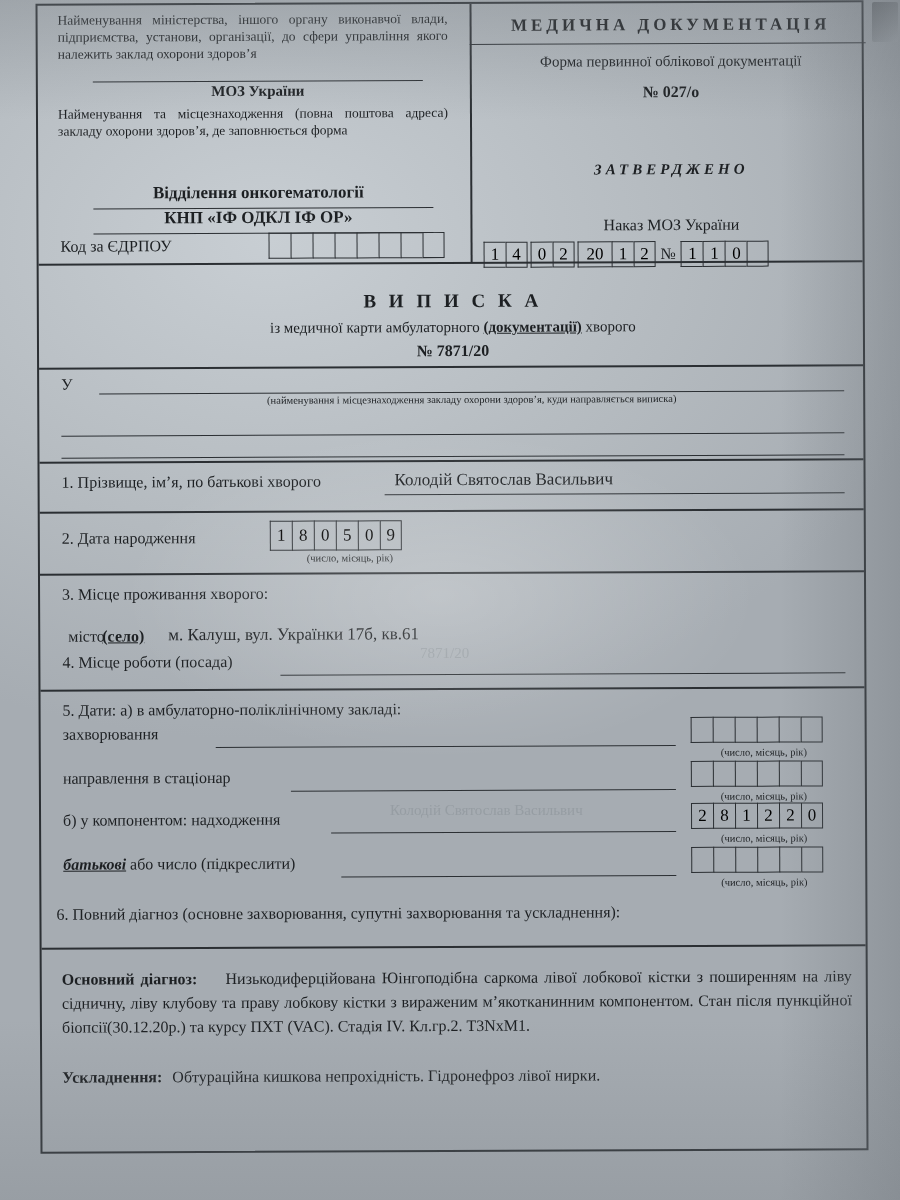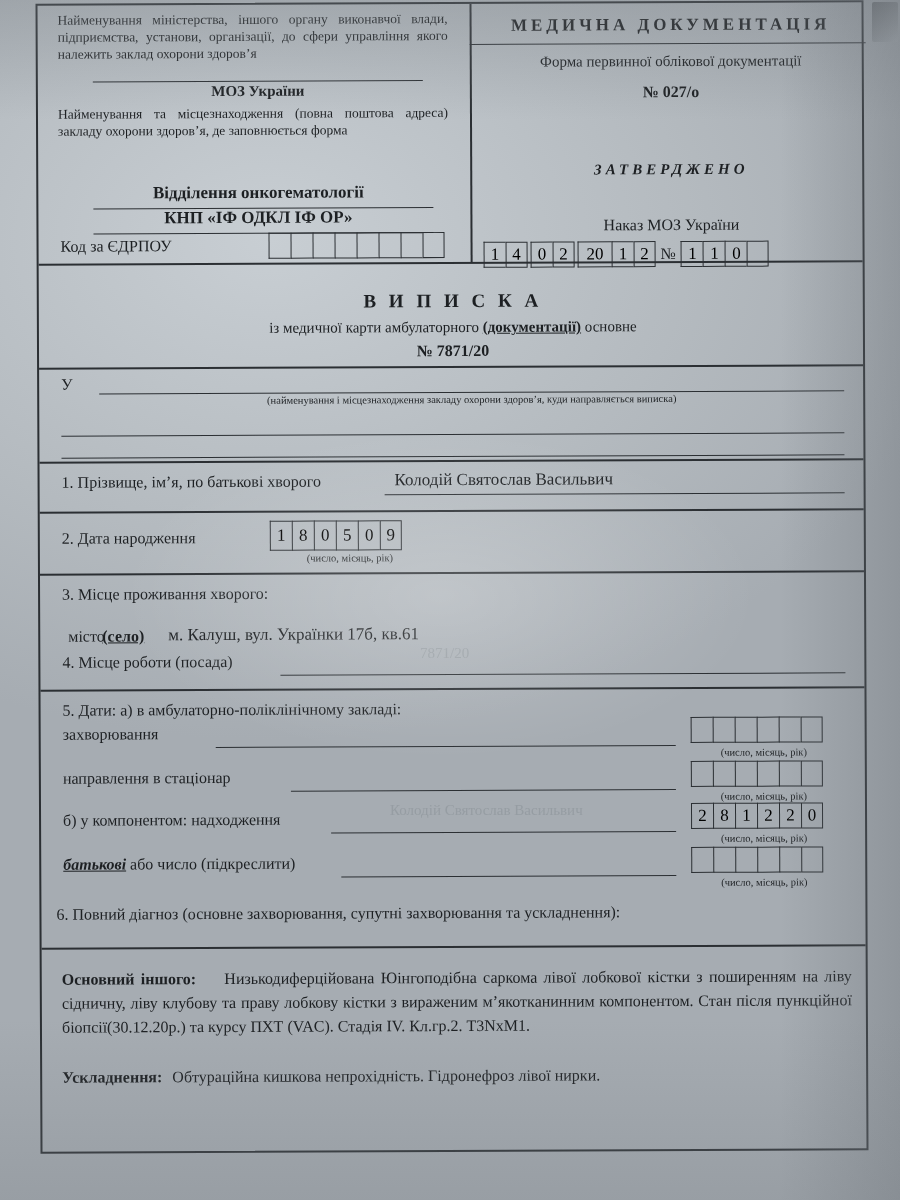--- a/index.html
+++ b/index.html
@@ -170,21 +170,21 @@
       <div class="boxes">
         <div class="bx">1</div>
         <div class="bx">1</div>
         <div class="bx">0</div>
         <div class="bx"></div>
       </div>
     </div>
 
     <div class="cell center f18 b t sp" style="left:0; top:286px; width:828px;">В И П И С К А</div>
     <div class="cell center f14 t" style="left:0; top:315px; width:828px;">
-      <span>із медичної карти амбулаторного </span><span class="b u">(документації)</span><span> основне</span>
+      <span>із медичної карти амбулаторного </span><span class="b u">(документації)</span><span> хворого</span>
     </div>
     <div class="cell center f15 b t" style="left:0; top:338px; width:828px;">№ 7871/20</div>
 
     <div class="hline" style="top:362px;"></div>
 
     <div class="cell f15 t" style="left:22px; top:370px;">У</div>
     <div class="cell dotline" style="left:60px; top:388px; width:745px; height:0;"></div>
     <div class="cell center note t" style="left:60px; top:390px; width:745px;">(найменування і місцезнаходження  закладу охорони здоров’я, куди направляється виписка)</div>
     <div class="cell dotline" style="left:22px; top:430px; width:783px; height:0;"></div>
     <div class="cell dotline" style="left:22px; top:452px; width:783px; height:0;"></div>
@@ -271,21 +271,21 @@
       <div class="bx"></div>
       <div class="bx"></div>
     </div>
     <div class="cell center note t" style="left:638px; top:874px; width:170px;">(число, місяць, рік)</div>
 
     <div class="cell f15 t" style="left:15px; top:900px;">6. Повний діагноз (основне захворювання, супутні захворювання та ускладнення):</div>
 
     <div class="hline" style="top:942px;"></div>
 
     <div class="cell just f15 t" style="left:20px; top:962px; width:790px; line-height:24px;">
-      <span class="b">Основний іншого:</span>
+      <span class="b">Основний діагноз:</span>
       <span style="margin-left:22px;">Низькодиферційована Юінгоподібна саркома лівої лобкової кістки з поширенням на ліву сідничну, ліву клубову та праву лобкову кістки з вираженим м’якотканинним компонентом. Стан після пункційної біопсії(30.12.20р.) та курсу ПХТ (VAC). Стадія IV. Кл.гр.2. T3NxM1.</span>
     </div>
 
     <div class="cell f15 t" style="left:20px; top:1060px; width:790px; line-height:24px;">
       <span class="b">Ускладнення:</span>
       <span style="margin-left:6px;">Обтураційна кишкова непрохідність. Гідронефроз лівої нирки.</span>
     </div>
 
   </div>
 

